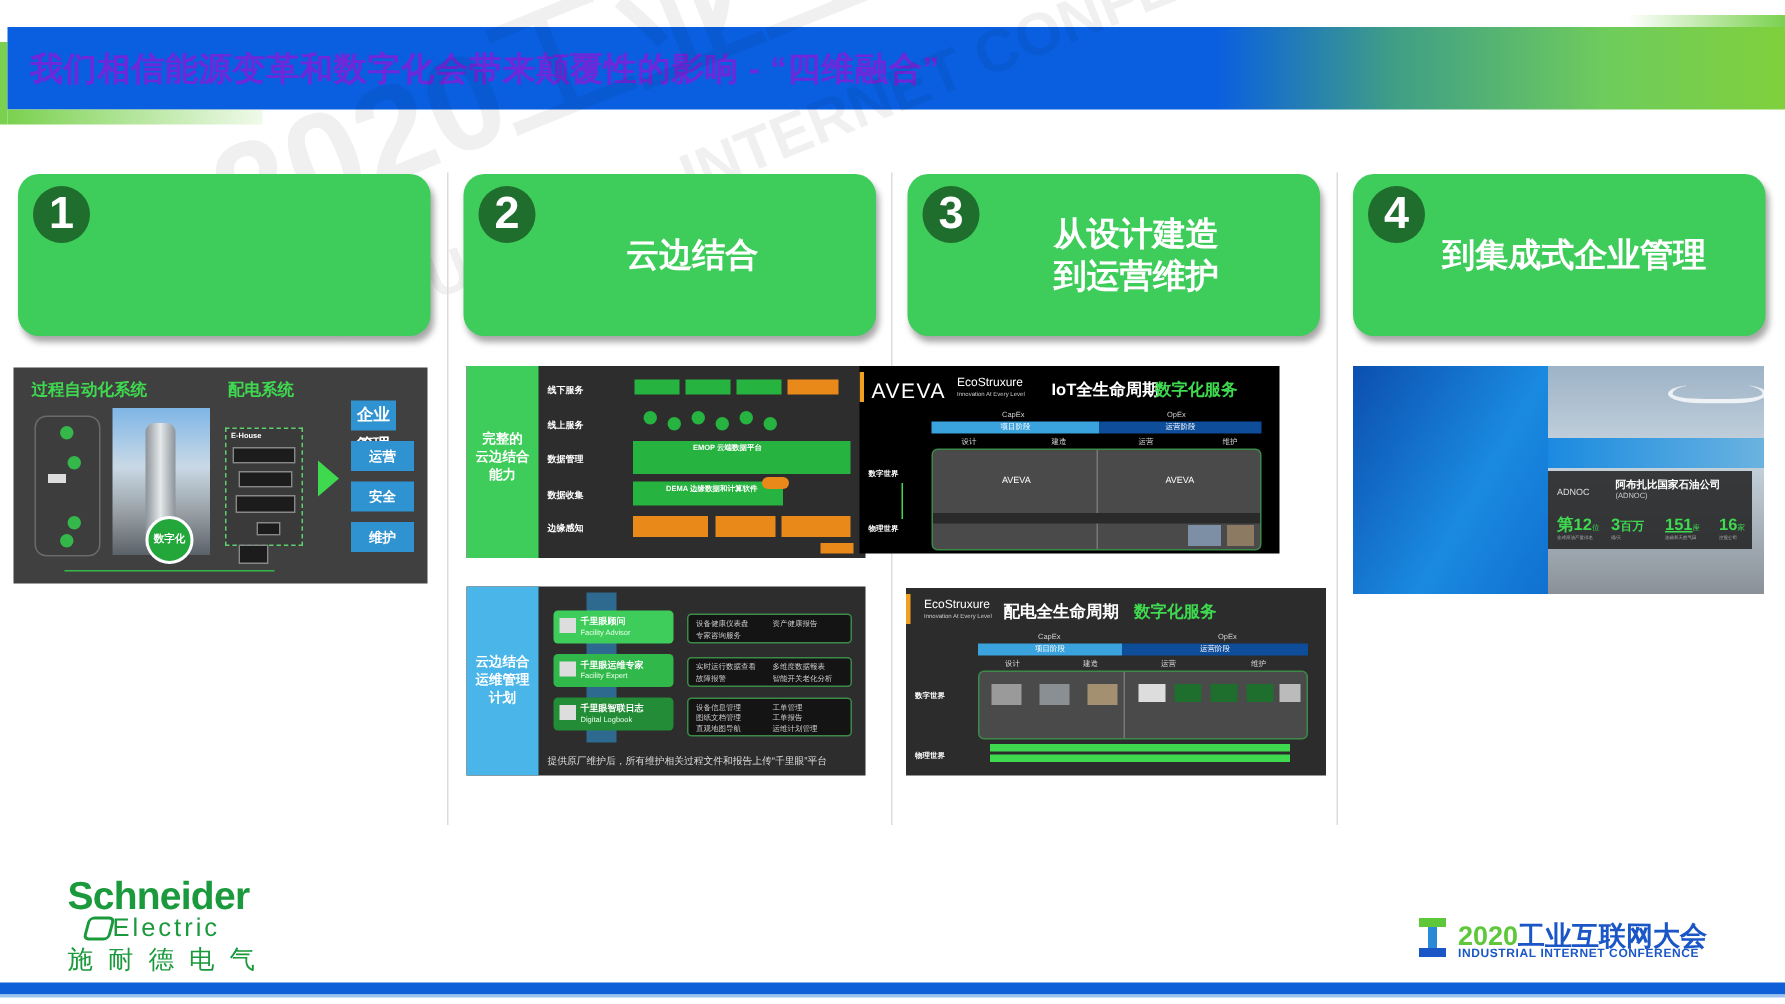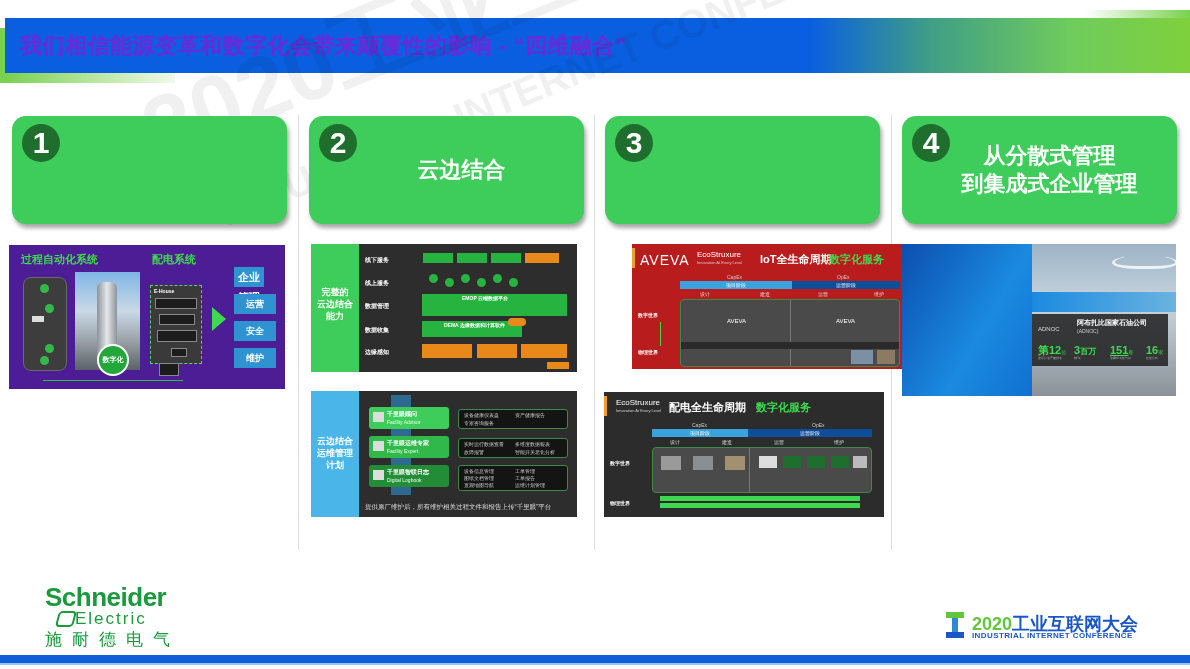--- a/index.html
+++ b/index.html
@@ -62,30 +62,33 @@
   <div class="abs num">1</div>
 </div>
 <div class="abs card" style="left:309px">
   <div class="abs num">2</div>
   <div class="abs card-title">
     <span>云边结合</span>
   </div>
 </div>
 <div class="abs card" style="left:605px">
   <div class="abs num">3</div>
+  <div class="abs card-title">
+    <span>从设计建造</span>
+    <span>到运营维护</span>
+  </div>
 </div>
 <div class="abs card" style="left:902px">
   <div class="abs num">4</div>
   <div class="abs card-title" style="left:30px">
-    <span>从分散式管理</span>
     <span>到集成式企业管理</span>
   </div>
 </div>
 
-<div class="abs panel" style="left:9px;top:245px;width:276px;height:144px;background:#4c1d95;">
+<div class="abs panel" style="left:9px;top:245px;width:276px;height:144px;background:#404040;">
   <div class="abs ptxt grn" style="left:12px;top:7px;font-size:11px;">过程自动化系统</div>
   <div class="abs ptxt grn" style="left:143px;top:7px;font-size:11px;">配电系统</div>
   <div class="abs" style="left:14px;top:32px;width:42px;height:92px;border:1px solid #6a6a6a;border-radius:8px;background:#3d3d3d;">
     <div class="abs" style="left:16px;top:6px;width:9px;height:9px;border-radius:50%;background:#35b84a;"></div>
     <div class="abs" style="left:21px;top:26px;width:9px;height:9px;border-radius:50%;background:#35b84a;"></div>
     <div class="abs" style="left:8px;top:38px;width:12px;height:6px;background:#ddd;"></div>
     <div class="abs" style="left:21px;top:66px;width:9px;height:9px;border-radius:50%;background:#35b84a;"></div>
     <div class="abs" style="left:16px;top:78px;width:9px;height:9px;border-radius:50%;background:#35b84a;"></div>
   </div>
   <div class="abs" style="left:66px;top:27px;width:65px;height:98px;background:linear-gradient(180deg,#7fb6e6 0%,#c9d9e6 40%,#9aa2a8 70%,#5b6168 100%);">
@@ -183,21 +186,21 @@
     <div class="abs" style="left:5px;top:2px;color:#ccc;font-size:5px;">设备信息管理</div>
     <div class="abs" style="left:56px;top:2px;color:#ccc;font-size:5px;">工单管理</div>
     <div class="abs" style="left:5px;top:9px;color:#ccc;font-size:5px;">图纸文档管理</div>
     <div class="abs" style="left:56px;top:9px;color:#ccc;font-size:5px;">工单报告</div>
     <div class="abs" style="left:5px;top:16px;color:#ccc;font-size:5px;">直观地图导航</div>
     <div class="abs" style="left:56px;top:16px;color:#ccc;font-size:5px;">运维计划管理</div>
   </div>
   <div class="abs" style="left:54px;top:112px;color:#ddd;font-size:6.5px;white-space:nowrap;">提供原厂维护后，所有维护相关过程文件和报告上传“千里眼”平台</div>
 </div>
 
-<div class="abs panel" style="left:632px;top:244px;width:280px;height:125px;background:#b91c1c;">
+<div class="abs panel" style="left:573px;top:244px;width:280px;height:125px;background:#000000;">
   <div class="abs" style="left:0;top:4px;width:3px;height:20px;background:#f0a020;"></div>
   <div class="abs ptxt" style="left:8px;top:8px;font-size:14px;letter-spacing:1px;font-weight:normal;">AVEVA</div>
   <div class="abs ptxt" style="left:65px;top:6px;font-size:8px;font-weight:normal;">EcoStruxure</div>
   <div class="abs" style="left:65px;top:16px;font-size:4px;color:#ccc;">Innovation At Every Level</div>
   <div class="abs ptxt" style="left:128px;top:8px;font-size:11px;">IoT全生命周期</div>
   <div class="abs ptxt grn" style="left:197px;top:8px;font-size:11px;">数字化服务</div>
   <div class="abs" style="left:95px;top:30px;color:#ccc;font-size:5px;">CapEx</div>
   <div class="abs" style="left:205px;top:30px;color:#ccc;font-size:5px;">OpEx</div>
   <div class="abs" style="left:48px;top:37px;width:112px;height:8px;background:#3aa2dc;color:#fff;font-size:5px;text-align:center;line-height:8px;">项目阶段</div>
   <div class="abs" style="left:160px;top:37px;width:108px;height:8px;background:#0e4d9a;color:#fff;font-size:5px;text-align:center;line-height:8px;">运营阶段</div>

